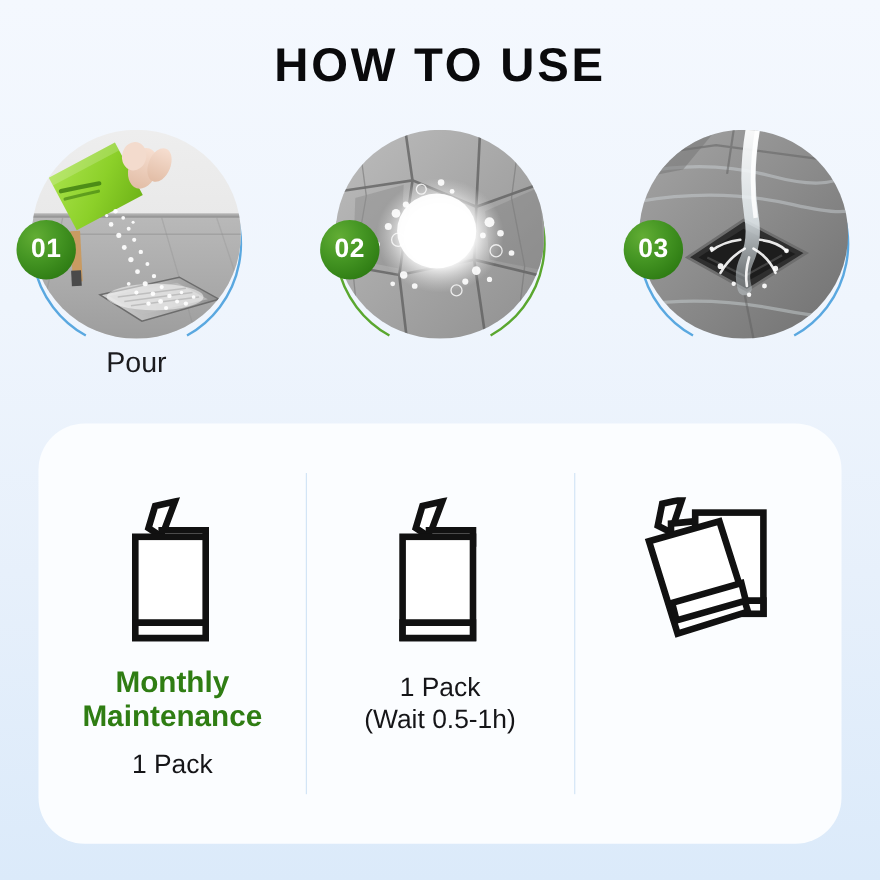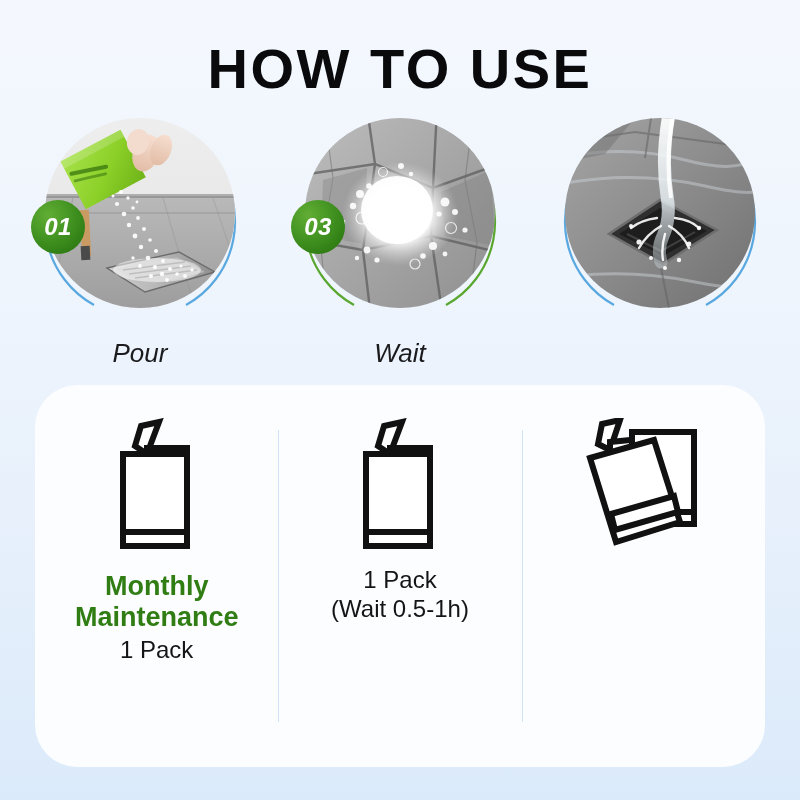--- a/index.html
+++ b/index.html
@@ -12,35 +12,34 @@
   body {
     background: linear-gradient(to bottom, #f4f8fe 0%, #eff5fd 35%, #e7f0fb 65%, #dbeafa 100%);
     position: relative;
   }
 
   
   .title {
     position: absolute;
     top: 36px; left: 0; right: 0;
     text-align: center;
-    font-size: 56px;
+    font-size: 43px;
     font-weight: bold;
     letter-spacing: 2.5px;
     color: #0a0a0c;
     font-family: "Liberation Sans", sans-serif;
   }
 
   
   .steps {
     position: absolute;
     top: 118px; left: 0; right: 0;
     display: flex;
     justify-content: center;
-    gap: 20px;
-    font-style: italic;
+    gap: 36px;
   }
   .step { width: 240px; position: relative; }
 
   .circle-wrap {
     position: relative;
     width: 190px; height: 190px;
     margin: 0 auto;
   }
   
   .ring {
@@ -68,21 +67,21 @@
     font-size: 24px;
     font-weight: bold;
     display: flex;
     align-items: center;
     justify-content: center;
     letter-spacing: 0.5px;
     z-index: 5;
   }
 
   .step-label {
-    margin-top: 30px;
+    margin-top: 6px;
     text-align: center;
     font-size: 26px;
     color: #1b1b1e;
     white-space: nowrap;
   }
 
   
   .card {
     position: absolute;
     left: 35px; top: 385px;
@@ -94,21 +93,21 @@
     position: absolute;
     inset: 0;
     display: flex;
   }
   .col {
     flex: 1;
     position: relative;
     display: flex;
     flex-direction: column;
     align-items: center;
-    padding-top: 28px;
+    padding-top: 62px;
   }
   .col + .col::before {
     content: "";
     position: absolute;
     left: 0; top: 45px;
     width: 1px; height: 292px;
     background: #cfe3f5;
   }
 
   .pack-icon { height: 150px; display: flex; align-items: center; justify-content: center; }
@@ -117,21 +116,21 @@
   .cat-title {
     margin-top: 8px;
     color: #2f7d13;
     font-size: 27px;
     font-weight: bold;
     text-align: center;
     line-height: 1.14;
     white-space: pre-line;
   }
   .cat-sub {
-    margin-top: 3px;
+    margin-top: 15px;
     color: #151518;
     font-size: 24px;
     text-align: center;
     line-height: 1.2;
     white-space: pre-line;
   }
 </style>
 </head>
 <body>
 
@@ -301,23 +300,22 @@
               <circle cx="38" cy="104" r="2.4"></circle>
           </g>
           <g fill="none" stroke="#ffffff" stroke-width="1.2" opacity="0.8">
             <circle cx="57" cy="100" r="6"></circle>
               <circle cx="146" cy="110" r="5.5"></circle>
             <circle cx="110" cy="146" r="5"></circle>
               <circle cx="78" cy="54" r="4.5"></circle>
           </g>
         </svg>
       </div>
-      <div class="badge">03</div>
-    </div>
-    <div class="step-label">Wait</div>
+      <div class="badge">02</div>
+    </div>
   </div>
 
   <div class="step">
     <div class="circle-wrap">
       <div class="ring">
         <svg viewBox="0 0 208 208">
           <path d="M 58 196 A 95 95 0 1 1 150 196" fill="none" stroke="#5aa8e0" stroke-width="2.2"></path>
         </svg>
       </div>
       <div class="photo">
@@ -370,20 +368,21 @@
             <circle cx="86" cy="140" r="2"></circle>
               <circle cx="114" cy="142" r="2.2"></circle>
             <circle cx="66" cy="108" r="2"></circle>
               <circle cx="134" cy="110" r="2.2"></circle>
             <circle cx="100" cy="150" r="2"></circle>
           </g>
 
           <path d="M 0 0 L 70 0 L 40 36 L 0 44 Z" fill="#6f6f6f" opacity="0.45"></path>
         </svg>
       </div>
+      <div class="badge">03</div>
     </div>
   </div>
 
 </div>
 
 <div class="card">
   <div class="card-inner">
 
     <div class="col">
       <div class="pack-icon">

